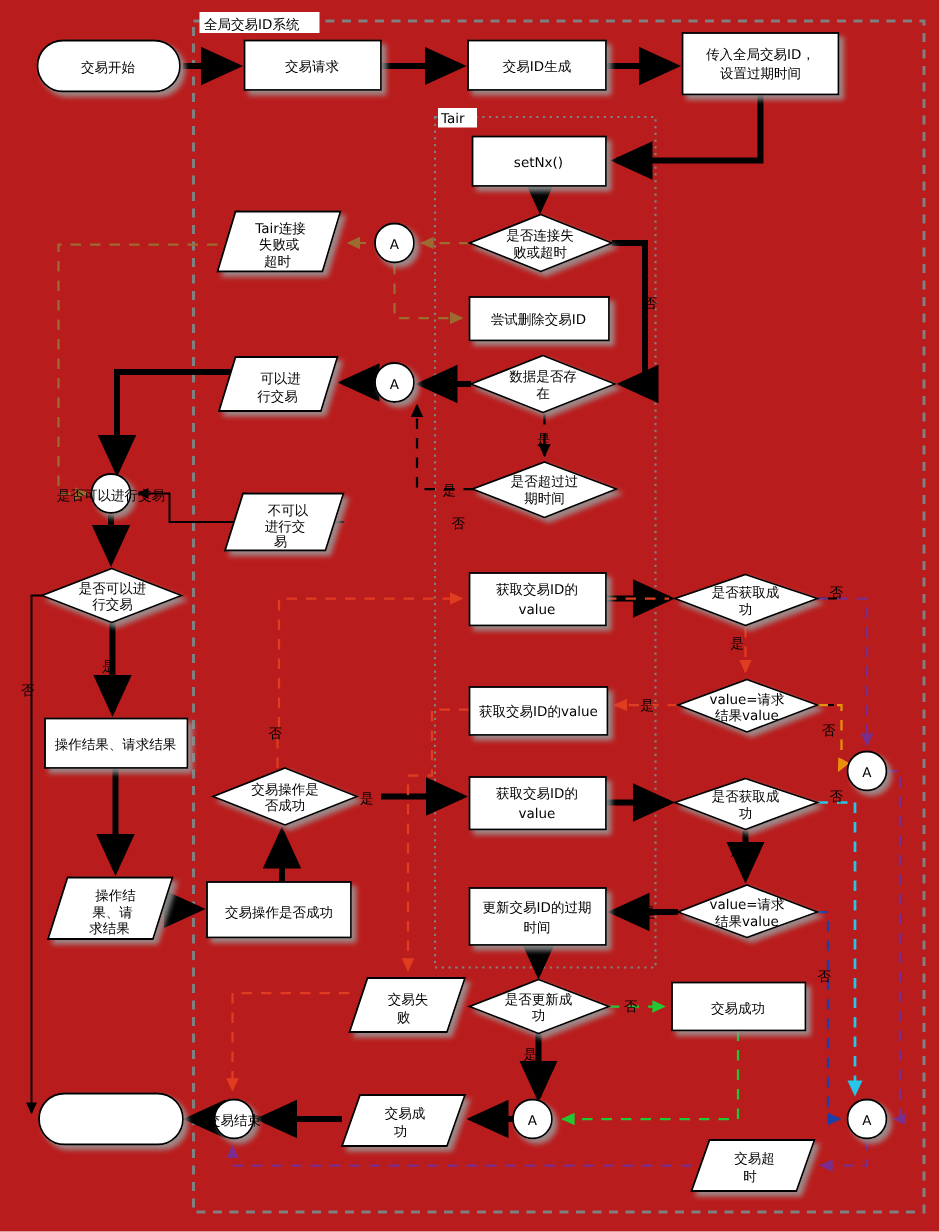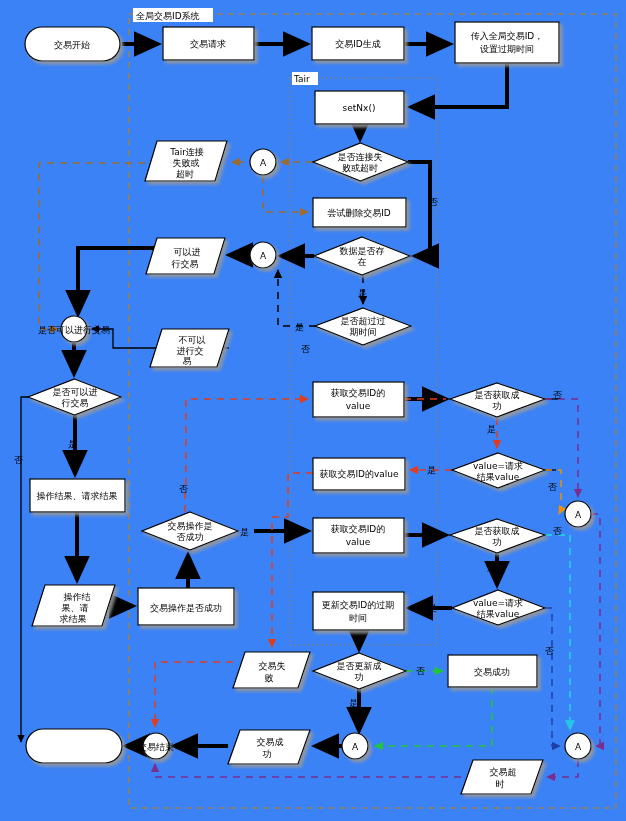--- a/index.html
+++ b/index.html
@@ -1,17 +1,17 @@
 <!DOCTYPE html>
 <html><head>
 <meta charset="utf-8">
 <style>
   html,body{margin:0;padding:0;background:#ffffff;}
   body{font-family:"DejaVu Sans","Liberation Sans",sans-serif;}
-  #canvas{position:relative;width:626px;height:821px;background:#3b82f6;overflow:hidden;}
+  #canvas{position:relative;width:626px;height:821px;background:#b91c1c;overflow:hidden;}
   svg#flow{position:absolute;left:0;top:0;width:626px;height:821px;}
   .node-label{font-size:9px;fill:#000;}
 </style>
 </head>
 <body>
 
 <div id="canvas">
   <svg id="flow" xmlns="http://www.w3.org/2000/svg">
     <defs>
       <filter id="sh" x="-40%" y="-40%" width="200%" height="200%">

